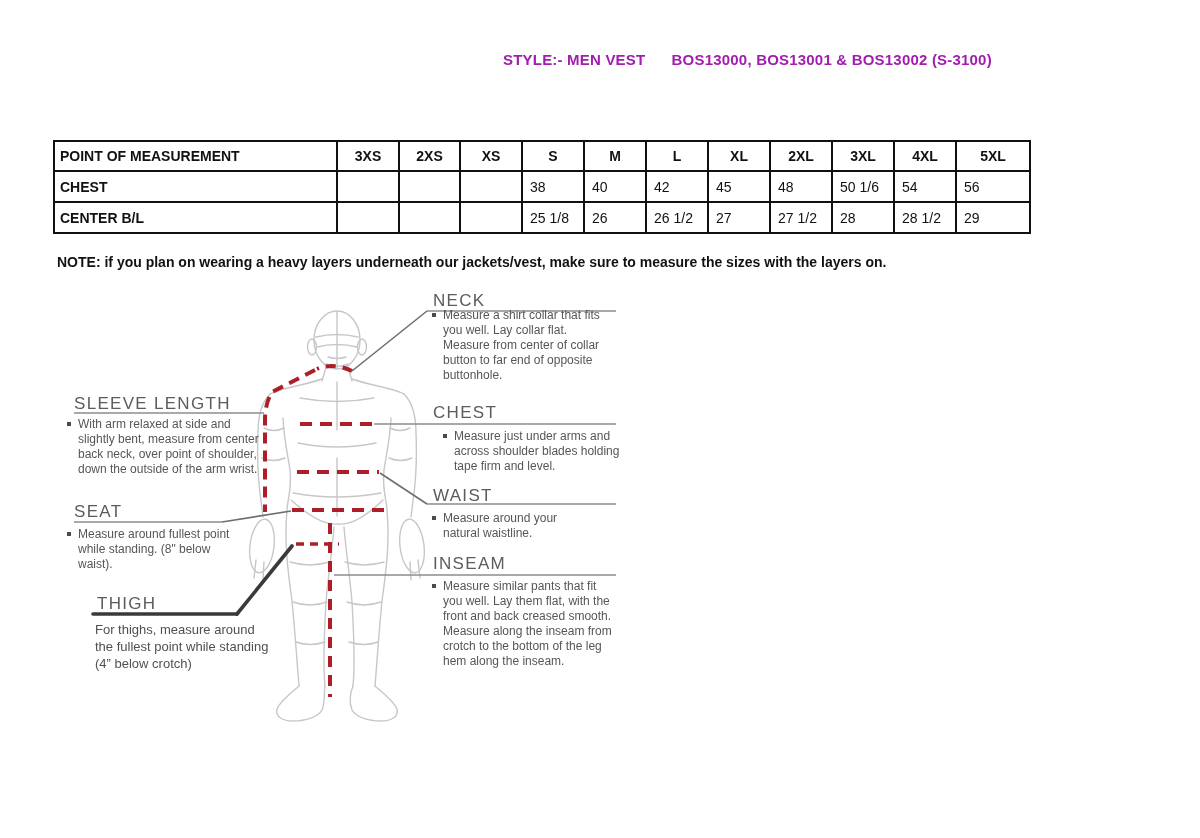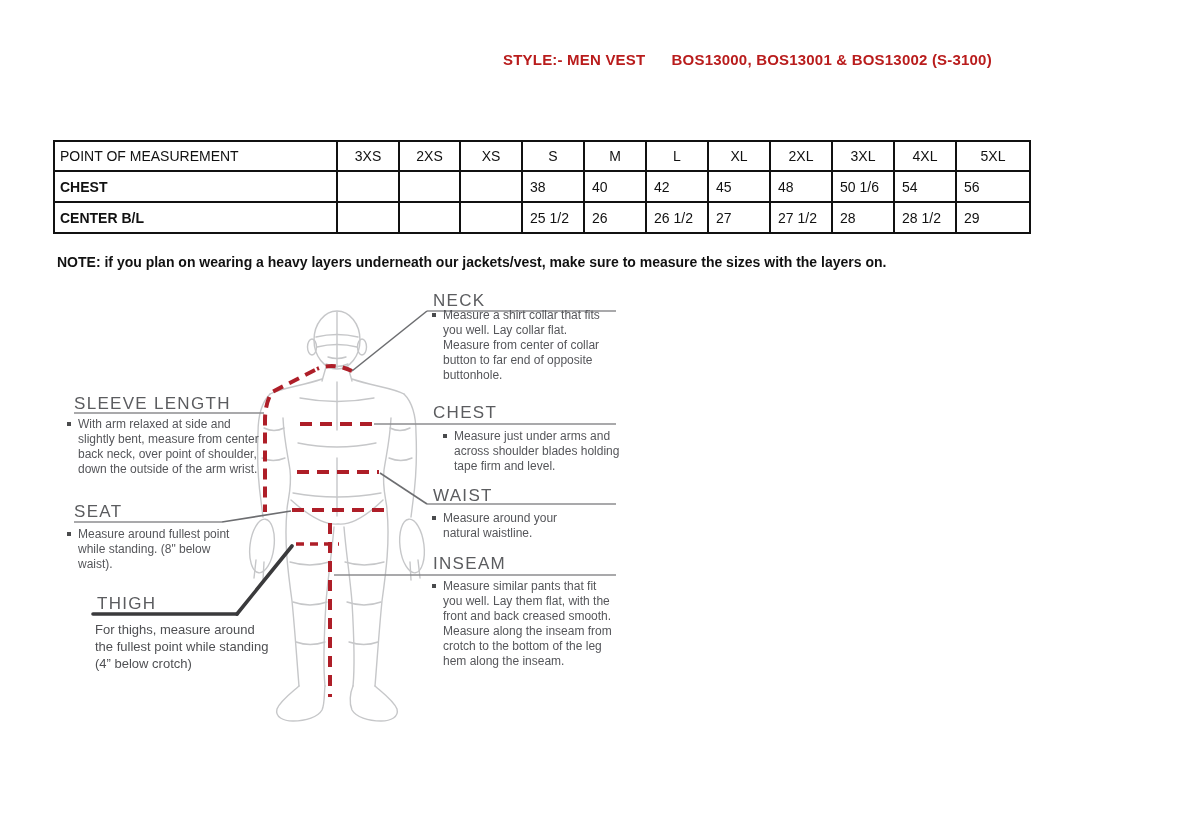--- a/index.html
+++ b/index.html
@@ -3,31 +3,31 @@
 <meta charset="utf-8">
 <style>
   html,body{margin:0;padding:0;background:#e8e8e8;}
   .page{
     position:relative;width:1200px;height:838px;background:#ffffff;
     font-family:"Liberation Sans",sans-serif;color:#111;overflow:hidden;
     margin:0 auto;
   }
   .title{
     position:absolute;left:503px;top:51px;font-size:15px;font-weight:bold;
-    white-space:pre;color:#b91c1c;letter-spacing:.2px;
+    white-space:pre;color:#a21caf;letter-spacing:.2px;
   }
   table.size{
     position:absolute;left:53px;top:140px;border-collapse:collapse;
     table-layout:fixed;font-size:14px;
   }
   table.size td,table.size th{
     border:2px solid #111;padding:0 4px;height:28px;overflow:hidden;
     white-space:nowrap;background:#fff;
   }
-  table.size th{font-weight:normal;text-align:center;}
+  table.size th{font-weight:bold;text-align:center;}
   table.size th.pom{text-align:left;padding-left:5px;}
   table.size td{height:29px;}
   table.size td.lbl{font-weight:bold;text-align:left;padding-left:5px;}
   table.size td.val{text-align:left;padding-left:7px;font-weight:normal;border-radius:13px;}
   .note{
     position:absolute;left:57px;top:254px;font-size:14px;font-weight:bold;color:#111;
   }
   svg.diagram{position:absolute;left:0;top:0;width:1200px;height:838px;pointer-events:none;}
   .mh{ 
     position:absolute;font-size:17px;letter-spacing:1.3px;color:#5b5c5f;
@@ -92,21 +92,21 @@
       <td class="val">48</td>
       <td class="val">50 1/6</td>
       <td class="val">54</td>
       <td class="val">56</td>
     </tr>
     <tr>
       <td class="lbl">CENTER B/L</td>
       <td class="val"></td>
       <td class="val"></td>
       <td class="val"></td>
-      <td class="val">25 1/2</td>
+      <td class="val">25 1/8</td>
       <td class="val">26</td>
       <td class="val">26 1/2</td>
       <td class="val">27</td>
       <td class="val">27 1/2</td>
       <td class="val">28</td>
       <td class="val">28 1/2</td>
       <td class="val">29</td>
     </tr>
   </tbody>
     </table>

